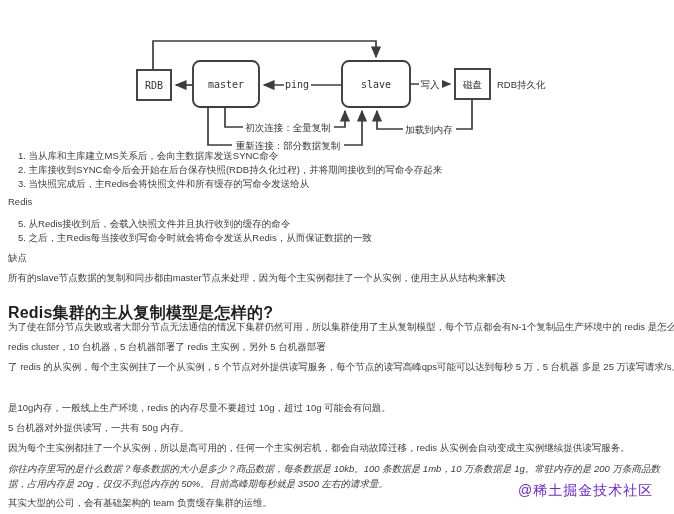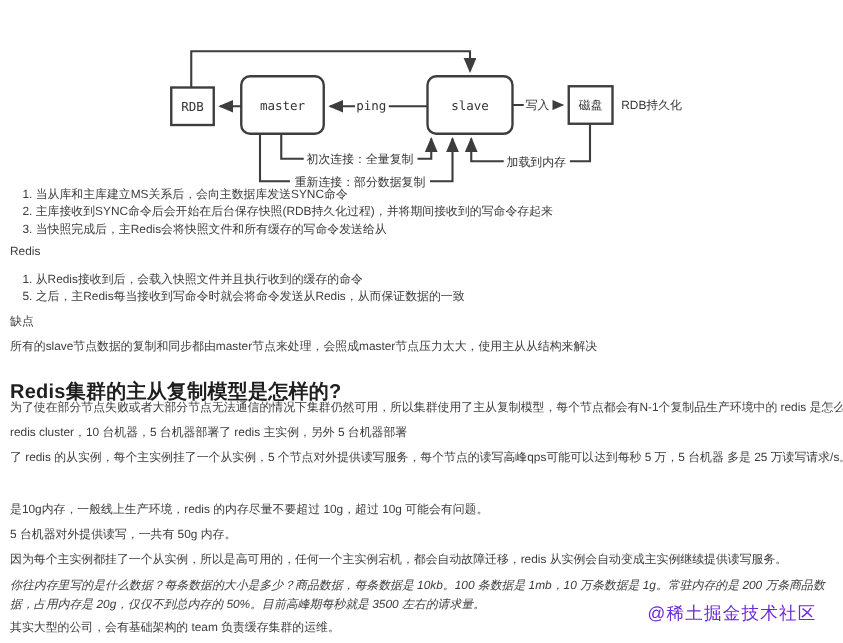--- a/index.html
+++ b/index.html
@@ -95,25 +95,25 @@
       </g>
     </svg>
   </div>
 
   <div class="ln indent" style="top:150px">1. 当从库和主库建立MS关系后，会向主数据库发送SYNC命令</div>
   <div class="ln indent" style="top:164px">2. 主库接收到SYNC命令后会开始在后台保存快照(RDB持久化过程)，并将期间接收到的写命令存起来</div>
   <div class="ln indent" style="top:178px">3. 当快照完成后，主Redis会将快照文件和所有缓存的写命令发送给从</div>
 
   <div class="ln flush" style="top:196px">Redis</div>
 
-  <div class="ln indent" style="top:218px">1. 从Redis接收到后，会载入快照文件并且执行收到的缓存的命令</div>
+  <div class="ln indent" style="top:218px">5. 从Redis接收到后，会载入快照文件并且执行收到的缓存的命令</div>
   <div class="ln indent" style="top:232px">5. 之后，主Redis每当接收到写命令时就会将命令发送从Redis，从而保证数据的一致</div>
 
   <div class="ln flush" style="top:252px">缺点</div>
-  <div class="ln flush" style="top:272px">所有的slave节点数据的复制和同步都由master节点来处理，会照成master节点压力太大，使用主从从结构来解决</div>
+  <div class="ln flush" style="top:272px">所有的slave节点数据的复制和同步都由master节点来处理，因为每个主实例都挂了一个从实例，使用主从从结构来解决</div>
 
   <h2 class="heading">Redis集群的主从复制模型是怎样的?</h2>
 
   <div class="ln flush" style="top:321px">为了使在部分节点失败或者大部分节点无法通信的情况下集群仍然可用，所以集群使用了主从复制模型，每个节点都会有N-1个复制品生产环境中的 redis 是怎么部署的?</div>
   <div class="ln flush" style="top:341px">redis cluster，10 台机器，5 台机器部署了 redis 主实例，另外 5 台机器部署</div>
   <div class="ln flush" style="top:361px">了 redis 的从实例，每个主实例挂了一个从实例，5 个节点对外提供读写服务，每个节点的读写高峰qps可能可以达到每秒 5 万，5 台机器 多是 25 万读写请求/s。</div>
   <div class="ln flush" style="top:402px">是10g内存，一般线上生产环境，redis 的内存尽量不要超过 10g，超过 10g 可能会有问题。</div>
   <div class="ln flush" style="top:422px">5 台机器对外提供读写，一共有 50g 内存。</div>
   <div class="ln flush" style="top:442px">因为每个主实例都挂了一个从实例，所以是高可用的，任何一个主实例宕机，都会自动故障迁移，redis 从实例会自动变成主实例继续提供读写服务。</div>
 

